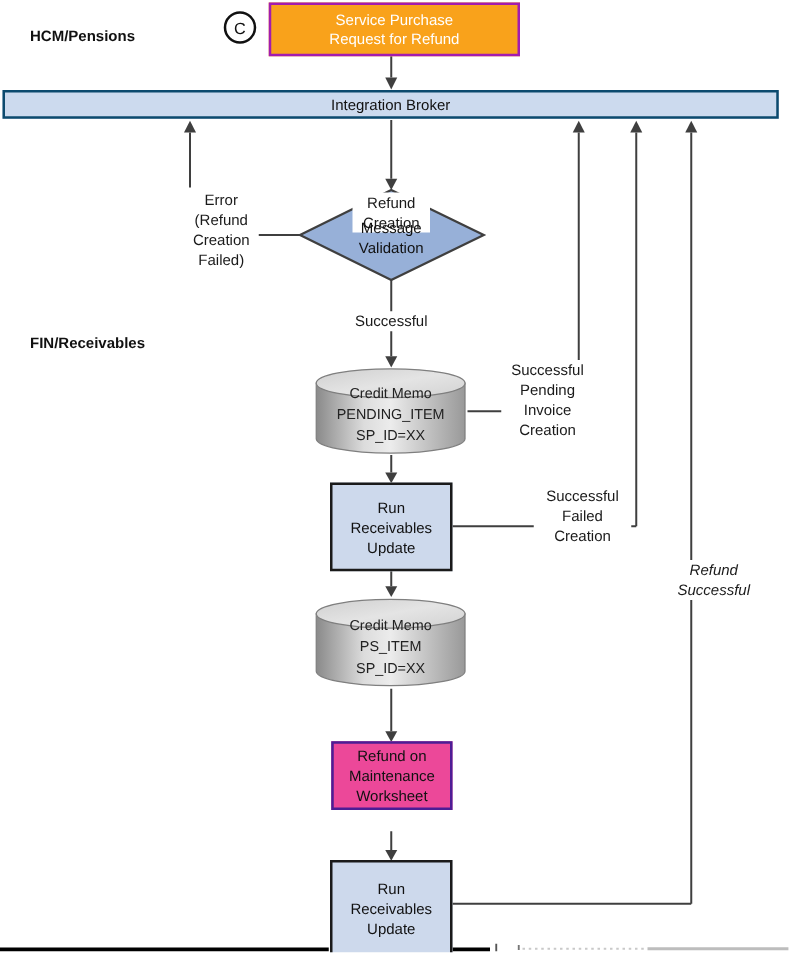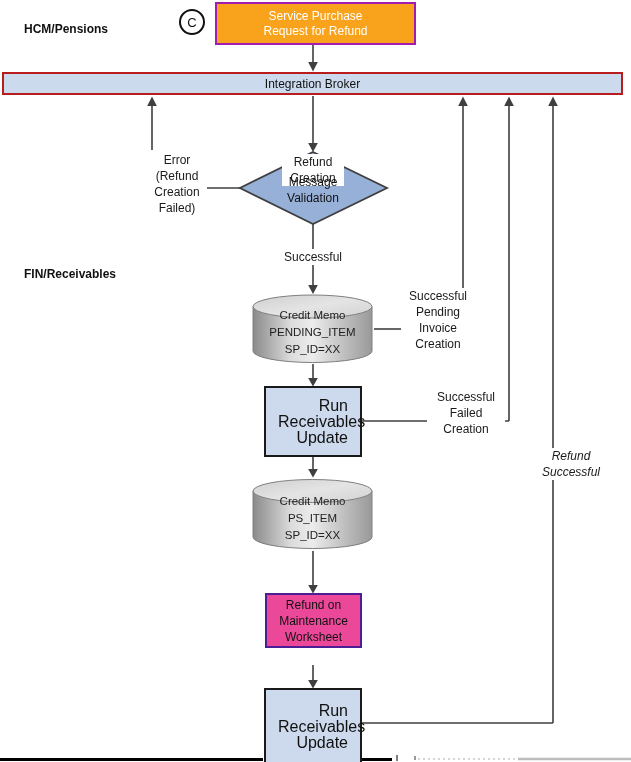--- a/index.html
+++ b/index.html
@@ -19,33 +19,33 @@
   }
   .node{box-sizing:border-box;display:flex;align-items:center;justify-content:center;text-align:center;}
   .node-orange{
     left:215px;top:2px;width:201px;height:43px;
     background:#F9A21B;border:2px solid #a21caf;
     color:#ffffff;font-size:12px;line-height:15px;
   }
   .node-orange .inner{width:140px;}
   .broker{
     left:2px;top:72px;width:621px;height:23px;box-sizing:border-box;
-    background:#CCDAEE;border:2px solid #b91c1c;
+    background:#CCDAEE;border:2px solid #0c4a6e;
     display:flex;align-items:center;justify-content:center;
     font-size:12px;color:#111;
   }
   .edge-label{
     background:#ffffff;text-align:center;font-size:12px;line-height:16px;color:#1a1a1a;
   }
   .diamond-text{
     left:271px;top:174px;width:84px;text-align:center;font-size:12px;line-height:16px;color:#111;
   }
   .proc{
     background:#CDD9EC;border:2px solid #1a1a1a;
-    font-size:16px;line-height:16px;color:#111;text-align:right;
+    font-size:12px;line-height:16px;color:#111;
   }
   .proc .inner{width:70px;}
   .box1{left:264px;top:386px;width:98px;height:71px;}
   .box2{left:264px;top:688px;width:98px;height:78px;}
   .box-worksheet{
     left:265px;top:593px;width:97px;height:55px;
     background:#ec4899;border:2px solid #4c1d95;
     font-size:12px;line-height:16px;color:#111;
   }
   .box-worksheet .inner{width:82px;}

